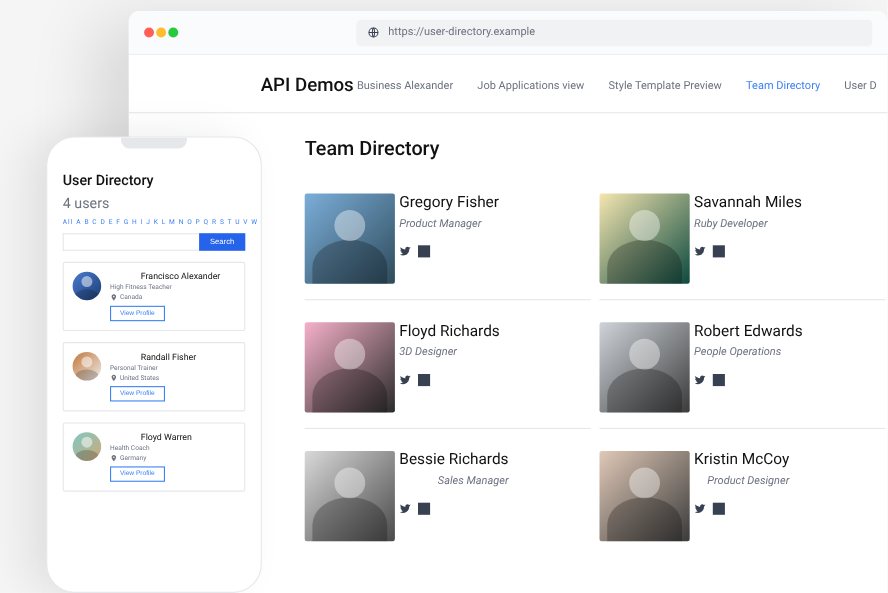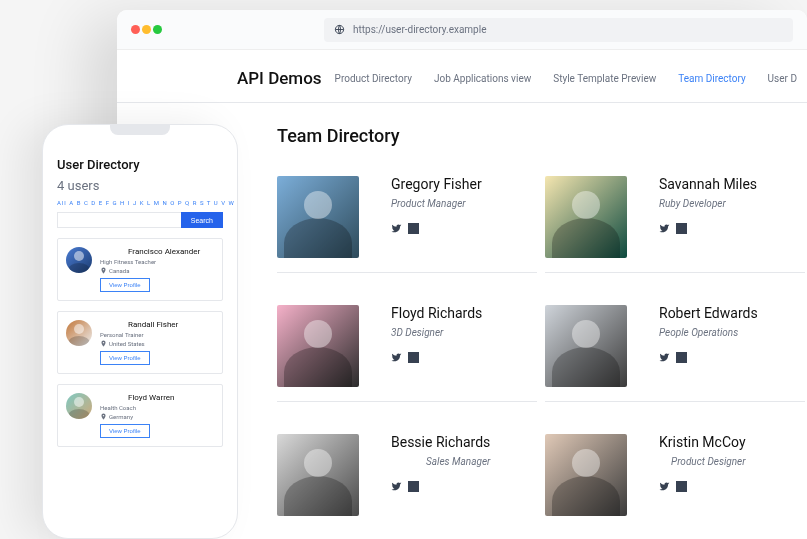--- a/index.html
+++ b/index.html
@@ -58,24 +58,24 @@
       border-bottom: 1px solid #e5e7eb;
     }
     .brand { font-size: 17px; font-weight: 500; color: #111; flex: 0 0 auto; }
     .nav { margin-left: auto; display: flex; gap: 22px; font-size: 10px; color: #6b7280; padding-right: 10px; }
     .nav-item.active { color: #3b82f6; }
     .main { padding: 22px 0 0 160px; }
     .main h1 { font-size: 18px; font-weight: 500; color: #111; margin-bottom: 24px; }
     .grid { display: grid; grid-template-columns: 260px 260px; column-gap: 8px; }
     .card {
       display: flex;
-      gap: 32px;
+      gap: 4px;
       padding: 6px 0 14px 0;
       border-bottom: 1px solid #e5e7eb;
-      margin-bottom: 26px;
+      margin-bottom: 14px;
     }
     .card:nth-last-child(-n+2) { border-bottom: none; text-align: right; }
     .avatar-sq {
       width: 82px; height: 82px;
       flex: 0 0 82px;
       background: linear-gradient(135deg, var(--c1), var(--c2));
       border-radius: 2px;
       position: relative;
       overflow: hidden;
     }
@@ -148,21 +148,21 @@
           <circle cx="12" cy="12" r="9" fill="none" stroke="currentColor" stroke-width="2"></circle>
           <path d="M3 12h18M12 3c3 3 3 15 0 18M12 3c-3 3-3 15 0 18" fill="none" stroke="currentColor" stroke-width="2"></path>
         </svg>
       <span>https://user-directory.example</span>
     </div>
   </div>
   <div class="browser-content">
     <div class="header">
       <div class="brand">API Demos</div>
       <div class="nav" id="nav">
-          <div class="nav-item">Product Directory</div>
+          <div class="nav-item">Business Alexander</div>
           <div class="nav-item">Job Applications view</div>
           <div class="nav-item">Style Template Preview</div>
           <div class="nav-item active">Team Directory</div>
           <div class="nav-item">User D</div>
         </div>
     </div>
     <div class="main">
       <h1>Team Directory</h1>
       <div class="grid" id="grid">
           <div class="card">

